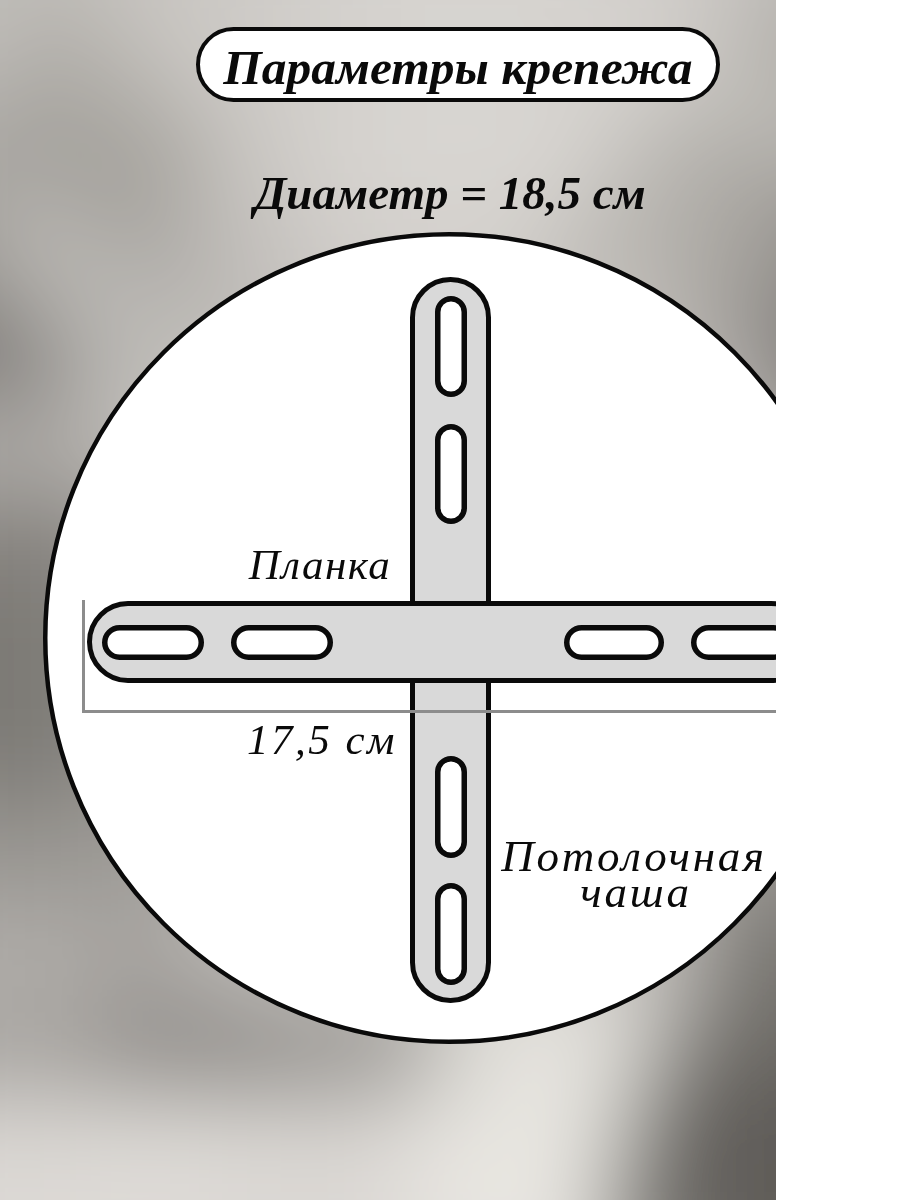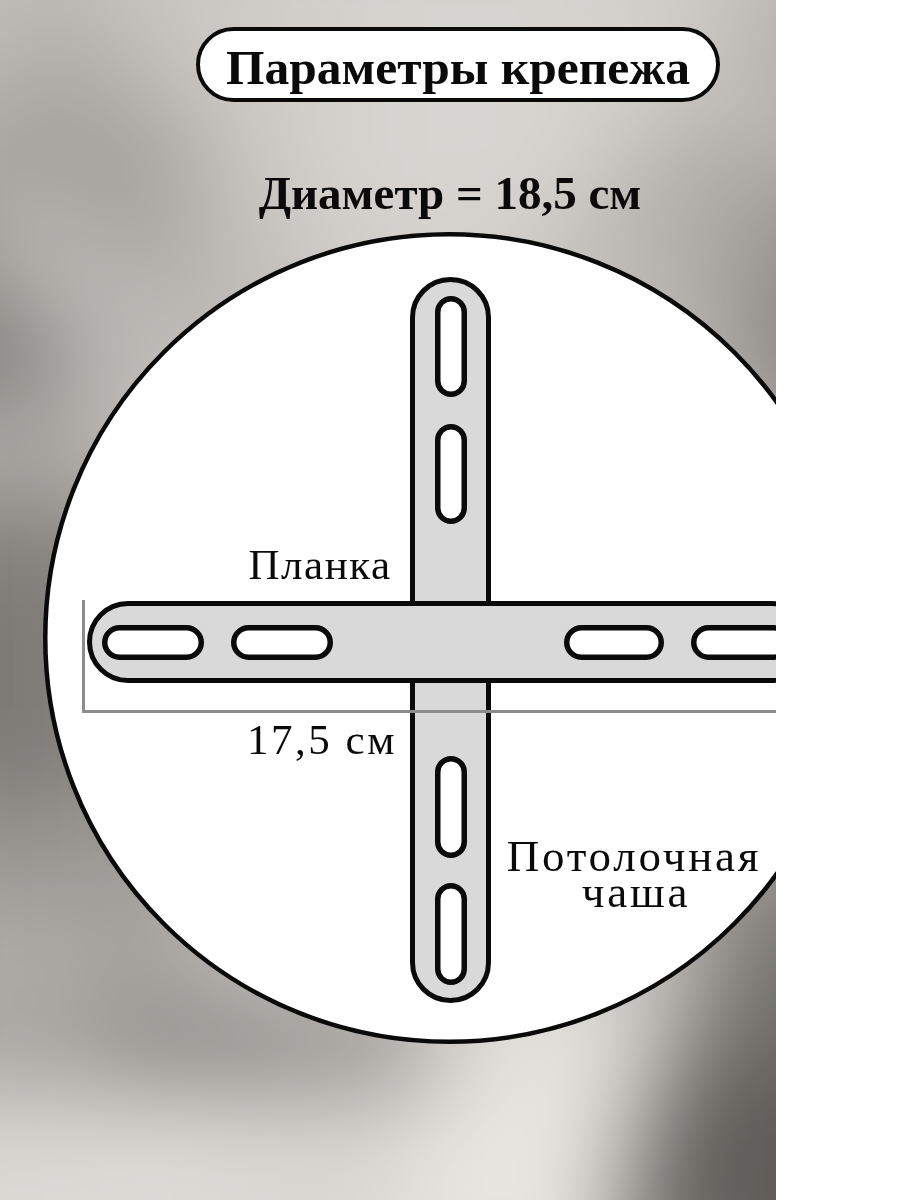--- a/index.html
+++ b/index.html
@@ -1,17 +1,17 @@
 <!DOCTYPE html>
 <html><head>
 <meta charset="utf-8">
 <style>
   html,body{margin:0;padding:0;}
   body{width:900px;height:1200px;overflow:hidden;font-family:"Liberation Serif",serif;}
-  .stage{position:relative;width:776px;height:1200px;overflow:hidden;background:#737373;}
+  .stage{position:relative;width:776px;height:1200px;overflow:hidden;background:#737373;font-style:italic;}
   svg{display:block;}
 </style>
 </head>
 <body>
 <div class="stage">
 
 <svg width="900" height="1200" viewBox="0 0 900 1200" xmlns="http://www.w3.org/2000/svg">
   <defs>
         <filter id="bgblur" x="-15%" y="-15%" width="130%" height="130%">
           <feGaussianBlur stdDeviation="45"></feGaussianBlur>

